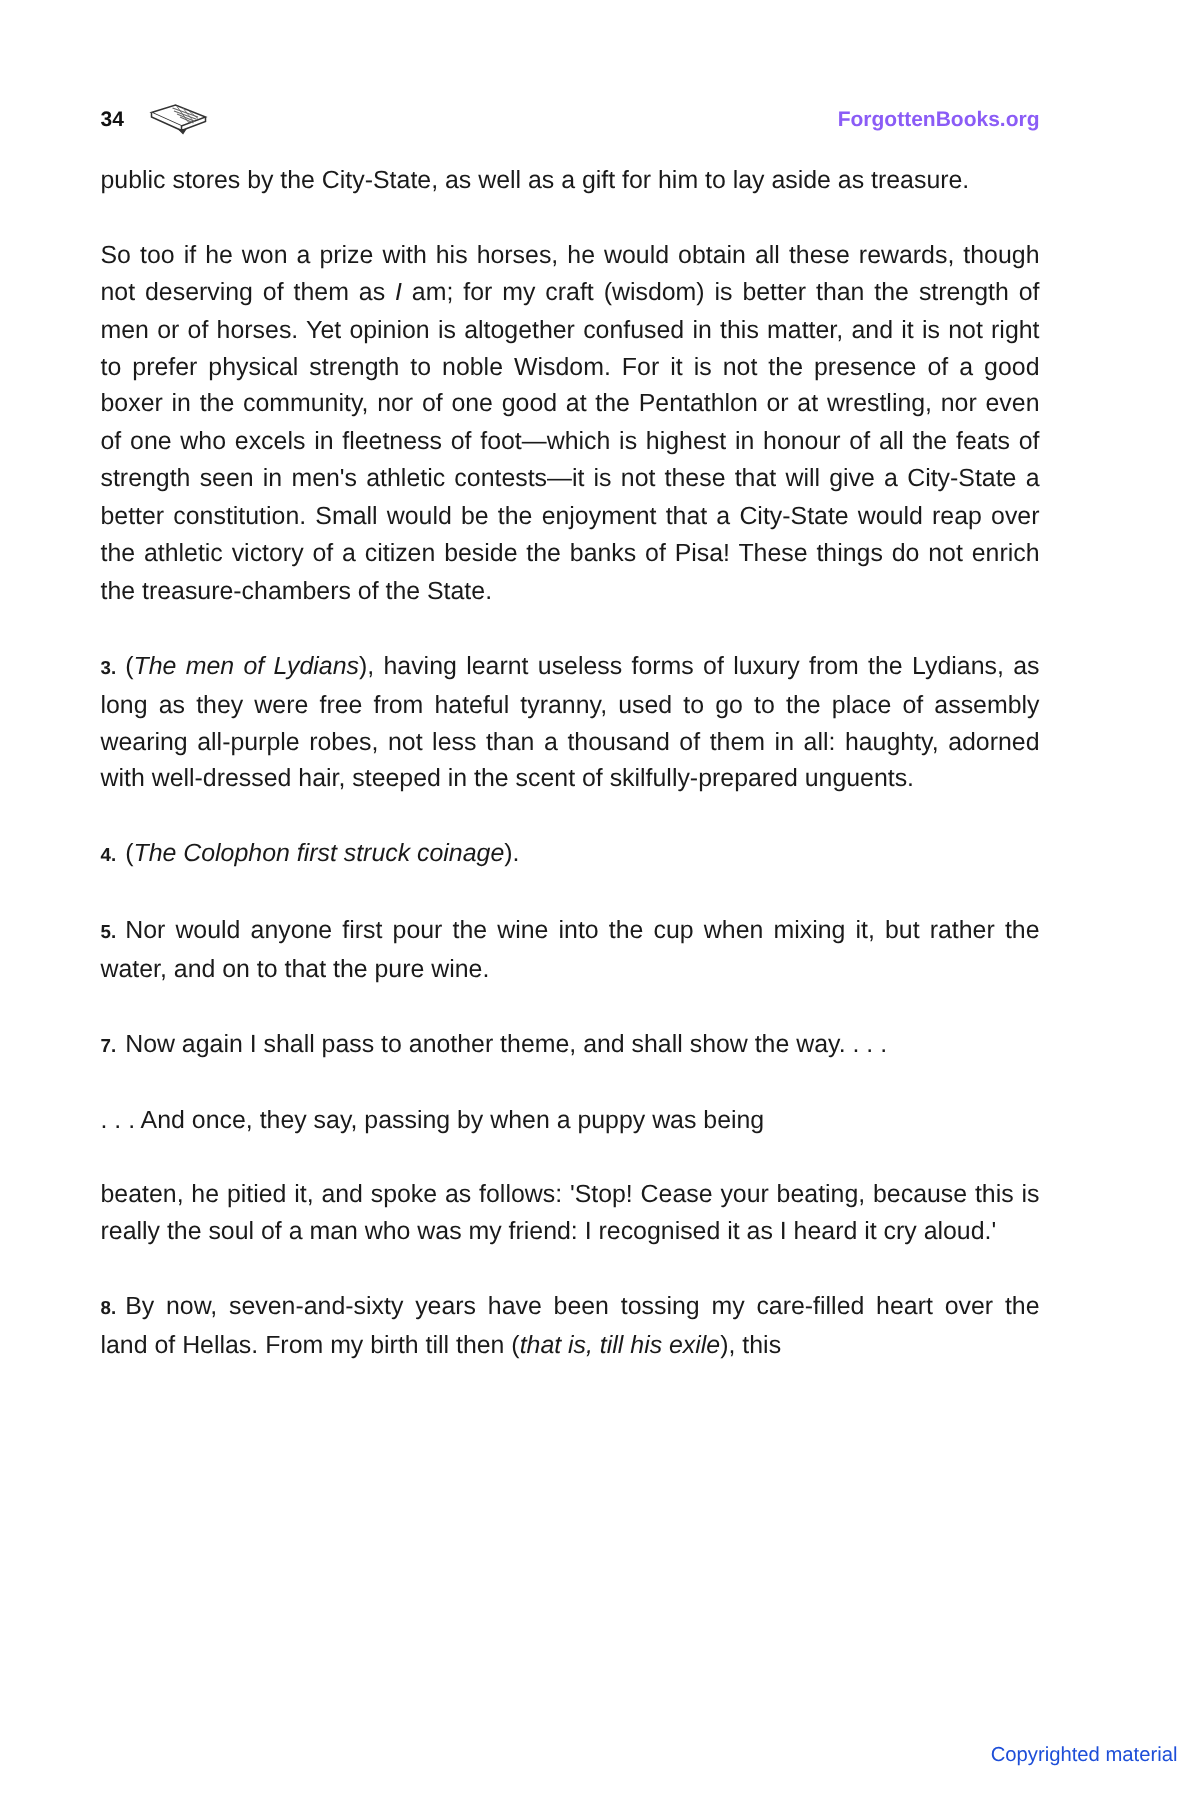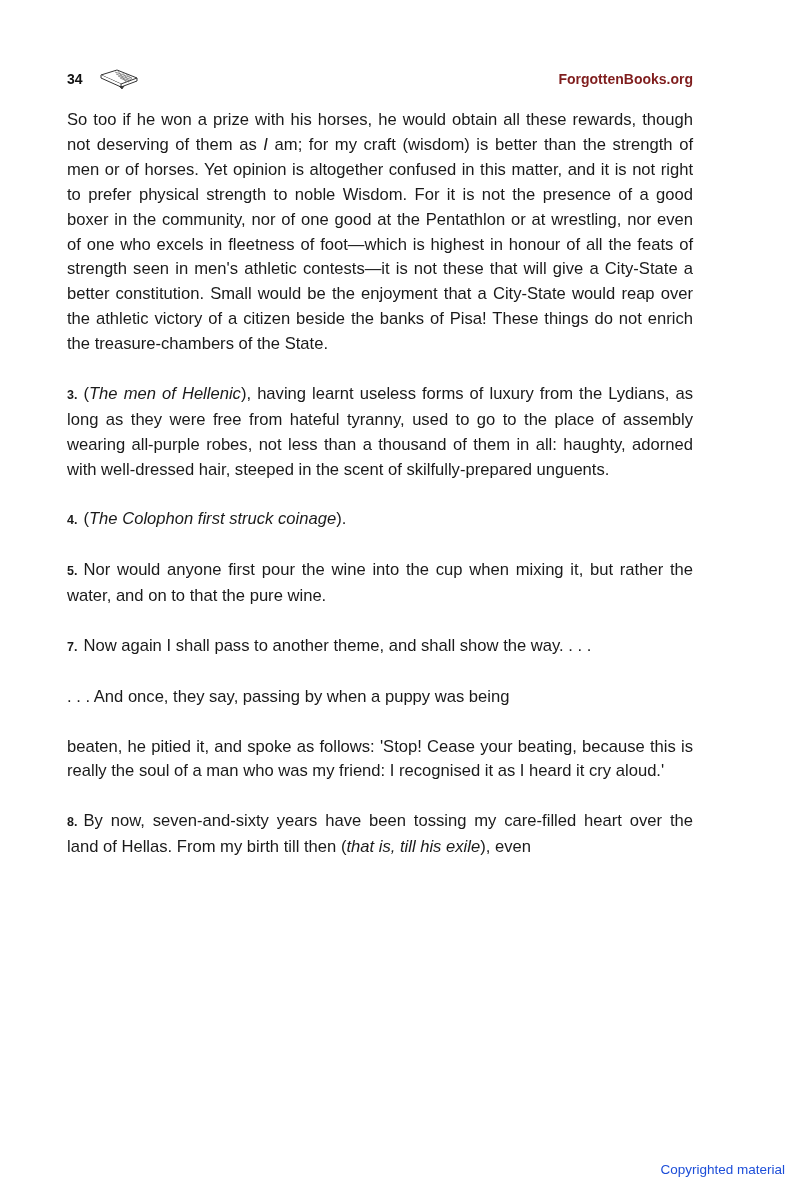--- a/index.html
+++ b/index.html
@@ -36,21 +36,21 @@
       color: #111;
     }
     .book-icon {
       width: 42px;
       height: 26px;
       display: inline-block;
     }
     .site-name {
       font-weight: bold;
       font-size: 14px;
-      color: #7f1d1d;
+      color: #8b5cf6;
     }
     .content {
       position: absolute;
       left: 67px;
       width: 626px;
       top: 108px;
       font-size: 16.6px;
       line-height: 24.9px;
       color: #1a1a1a;
     }
@@ -87,27 +87,30 @@
         <path d="M20 20 L23 23 L25 20" fill="#333" stroke="#333" stroke-width="0.8"></path>
         <path d="M16 6 L33 12 M17 8 L32 13.5 M19 10 L31 15 M21 12 L30 16" stroke="#666" stroke-width="0.7"></path>
         <path d="M19 5 L27 16 M23 6 L30 15 M27 8 L33 13" stroke="#666" stroke-width="0.6"></path>
       </svg>
     </span>
   </div>
   <span class="site-name">ForgottenBooks.org</span>
 </div>
 
 <div class="content">
+  <p class="para">
+    <span>public stores by the City-State, as well as a gift for him to lay aside as treasure.</span>
+  </p>
 
   <p class="para">
     <span>So too if he won a prize with his horses, he would obtain all these rewards, though not deserving of them as </span><em>I</em><span> am; for my craft (wisdom) is better than the strength of men or of horses. Yet opinion is altogether confused in this matter, and it is not right to prefer physical strength to noble Wisdom. For it is not the presence of a good boxer in the community, nor of one good at the Pentathlon or at wrestling, nor even of one who excels in fleetness of foot—which is highest in honour of all the feats of strength seen in men's athletic contests—it is not these that will give a City-State a better constitution. Small would be the enjoyment that a City-State would reap over the athletic victory of a citizen beside the banks of Pisa! These things do not enrich the treasure-chambers of the State.</span>
   </p>
 
   <p class="para">
-    <span class="num">3.</span><span>(</span><em>The men of Hellenic</em><span>), having learnt useless forms of luxury from the Lydians, as long as they were free from hateful tyranny, used to go to the place of assembly wearing all-purple robes, not less than a thousand of them in all: haughty, adorned with well-dressed hair, steeped in the scent of skilfully-prepared unguents.</span>
+    <span class="num">3.</span><span>(</span><em>The men of Lydians</em><span>), having learnt useless forms of luxury from the Lydians, as long as they were free from hateful tyranny, used to go to the place of assembly wearing all-purple robes, not less than a thousand of them in all: haughty, adorned with well-dressed hair, steeped in the scent of skilfully-prepared unguents.</span>
   </p>
 
   <p class="para">
     <span class="num">4.</span><span>(</span><em>The Colophon first struck coinage</em><span>).</span>
   </p>
 
   <p class="para">
     <span class="num">5.</span><span>Nor would anyone first pour the wine into the cup when mixing it, but rather the water, and on to that the pure wine.</span>
   </p>
 
@@ -118,17 +121,17 @@
 
   <p class="para">
     <span>. . . And once, they say, passing by when a puppy was being</span>
   </p>
 
   <p class="para">
     <span>beaten, he pitied it, and spoke as follows: 'Stop! Cease your beating, because this is really the soul of a man who was my friend: I recognised it as I heard it cry aloud.'</span>
   </p>
 
   <p class="para">
-    <span class="num">8.</span><span>By now, seven-and-sixty years have been tossing my care-filled heart over the land of Hellas. From my birth till then (</span><em>that is, till his exile</em><span>), even</span>
+    <span class="num">8.</span><span>By now, seven-and-sixty years have been tossing my care-filled heart over the land of Hellas. From my birth till then (</span><em>that is, till his exile</em><span>), this</span>
   </p>
 </div>
 
 <div class="copyright">Copyrighted material</div>
 
 </body></html>

